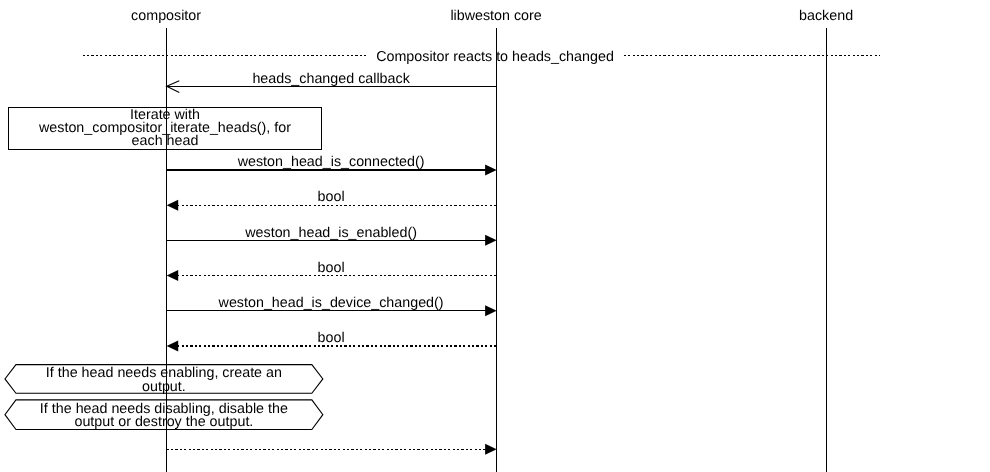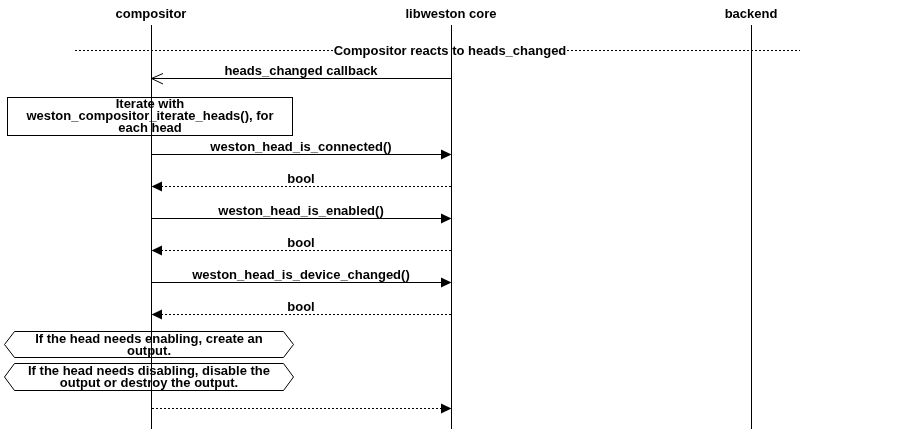--- a/index.html
+++ b/index.html
@@ -6,21 +6,20 @@
     margin: 0;
     padding: 0;
     background: #ffffff;
   }
   #stage {
     position: relative;
     width: 800px;
     height: 429px;
     background: #ffffff;
     overflow: hidden;
-    font-weight: bold;
   }
   svg {
     display: block;
   }
   .dtext {
     font-family: "Liberation Sans", sans-serif;
     font-size: 13px;
     fill: #000000;
   }
   .lifeline {

